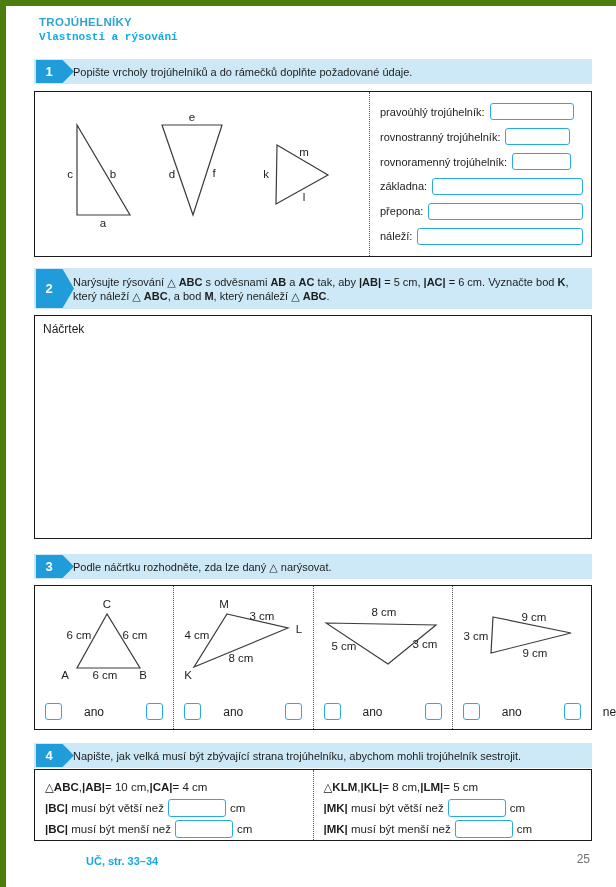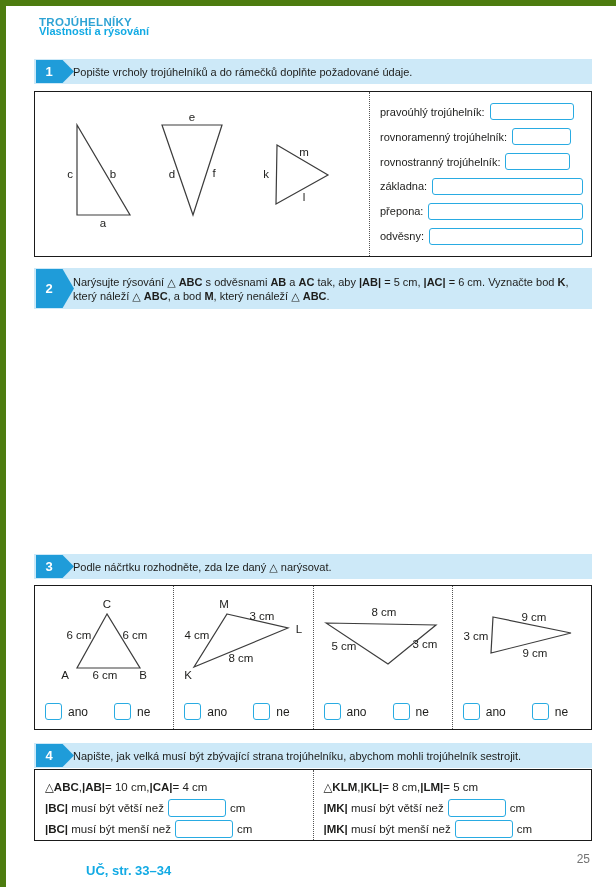--- a/index.html
+++ b/index.html
@@ -3,21 +3,21 @@
 <meta charset="utf-8">
 <style>
   html,body{margin:0;padding:0;background:#e8e8e8;}
   .page{
     position:relative;width:614px;height:885px;background:#fff;
     border:6px solid #4d7c0f;overflow:hidden;
     font-family:"Liberation Sans","DejaVu Sans",sans-serif;
     color:#1d1d1b;
   }
   .h-title{position:absolute;left:33px;top:10px;font-size:11.5px;font-weight:bold;color:#2fa3d4;letter-spacing:.3px;}
-  .h-sub{position:absolute;left:33px;top:19px;font-size:11px;font-weight:bold;color:#12aae4;}
+  .h-sub{position:absolute;left:33px;top:25px;font-size:11px;font-weight:bold;color:#12aae4;font-family:Liberation Mono, monospace;}
   .task-bar{position:absolute;left:28px;width:558px;background:#cde9f8;display:flex;align-items:center;}
   .badge{
     position:absolute;left:2px;top:1px;bottom:1px;width:38px;background:#1f9cd9;
     clip-path:polygon(0 0,70% 0,100% 50%,70% 100%,0 100%);
     color:#fff;font-weight:bold;font-size:13px;
     display:flex;align-items:center;justify-content:center;padding-right:12px;box-sizing:border-box;
   }
   .bar-text{margin-left:39px;margin-right:10px;font-size:11px;line-height:14px;color:#1d1d1b;}
   .bar-text b{font-weight:bold;}
   .box{position:absolute;left:28px;width:556px;background:#fff;border:1px solid #1a1a1a;box-sizing:content-box;}
@@ -34,32 +34,32 @@
   .f-label{font-size:11px;white-space:nowrap;}
   .inbox{border:1.5px solid #29abe2;border-radius:3px;height:15px;background:#fff;margin-left:5px;}
   .w0{width:82px}.w1{width:63px}.w2{width:57px}.grow{flex:1}
   
   .sketch-label{position:absolute;left:8px;top:6px;font-size:12px;}
   
   .t3-grid{position:absolute;inset:0;display:flex;}
   .t3-cell{flex:1;position:relative;border-right:1px dotted #555;}
   .t3-cell:last-child{border-right:none;}
   .t3-svg{position:absolute;left:0;top:6px;}
-  .ans-row{position:absolute;left:10px;bottom:9px;display:flex;align-items:center;}
+  .ans-row{position:absolute;left:10px;bottom:9px;display:flex;align-items:center;gap:16px;}
   .checkbox{width:15px;height:15px;border:1.6px solid #29abe2;border-radius:3px;background:#fff;}
   .ans-label{font-size:12px;margin-left:6px;}
   .ans-gap{margin-left:26px;}
   
   .t4-grid{position:absolute;inset:0;display:flex;}
   .t4-col{flex:1;position:relative;padding:6px 6px 6px 10px;border-right:1px dotted #555;box-sizing:border-box;}
   .t4-col:last-child{border-right:none;}
   .t4-row{display:flex;align-items:center;height:21px;font-size:11.5px;white-space:nowrap;}
   .t4-row b{font-weight:bold;}
   .t4-input{width:56px;height:16px;border:1.5px solid #29abe2;border-radius:3px;background:#fff;margin:0 4px;}
-  .footer-ref{position:absolute;left:80px;top:849px;font-size:13px;font-weight:bold;color:#12aae4;margin-top:8px;}
+  .footer-ref{position:absolute;left:80px;top:849px;font-size:11px;font-weight:bold;color:#12aae4;}
   .page-num{position:absolute;right:30px;top:846px;font-size:12px;color:#737373;}
 </style>
 </head>
 <body>
 
 <div class="page">
 
   <div class="h-title">TROJÚHELNÍKY</div>
   <div class="h-sub">Vlastnosti a rýsování</div>
 
@@ -85,47 +85,50 @@
       <text x="231" y="86" text-anchor="middle">k</text>
       <text x="269" y="109" text-anchor="middle">l</text>
     </svg>
 
     <div class="fields-panel">
       <div class="f-row">
         <span class="f-label">pravoúhlý trojúhelník:</span>
         <span class="inbox w0"></span>
       </div>
       <div class="f-row">
+        <span class="f-label">rovnostranný trojúhelník:</span>
+        <span class="inbox w1"></span>
+      </div>
+      <div class="f-row">
         <span class="f-label">rovnoramenný trojúhelník:</span>
         <span class="inbox w2"></span>
       </div>
       <div class="f-row">
-        <span class="f-label">rovnostranný trojúhelník:</span>
-        <span class="inbox w1"></span>
-      </div>
-      <div class="f-row">
         <span class="f-label">základna:</span>
         <span class="inbox grow"></span>
       </div>
       <div class="f-row">
         <span class="f-label">přepona:</span>
         <span class="inbox grow"></span>
       </div>
       <div class="f-row">
-        <span class="f-label">odvěsny:</span>
+        <span class="f-label">náleží:</span>
         <span class="inbox grow"></span>
       </div>
     </div>
   </div>
 
   <div class="task-bar" style="top:262px;height:41px;">
     <div class="badge">2</div>
     <div class="bar-text"><span>Narýsujte rýsování △ </span><b>ABC</b><span> s odvěsnami </span><b>AB</b><span> a </span><b>AC</b><span> tak, aby </span><b>|AB|</b><span> = 5 cm, </span><b>|AC|</b><span> = 6 cm. Vyznačte bod </span><b>K</b><span>, který náleží △ </span><b>ABC</b><span>, a bod </span><b>M</b><span>, který nenáleží △ </span><b>ABC</b><span>.</span></div>
   </div>
 
+  <div class="box" style="top:309px;height:222px;">
+    <div class="sketch-label">Náčrtek</div>
+  </div>
 
   <div class="task-bar" style="top:548px;height:25px;">
     <div class="badge">3</div>
     <div class="bar-text">Podle náčrtku rozhodněte, zda lze daný △ narýsovat.</div>
   </div>
 
   <div class="box" style="top:579px;height:143px;">
     <div class="t3-grid">
 
       <div class="t3-cell">

